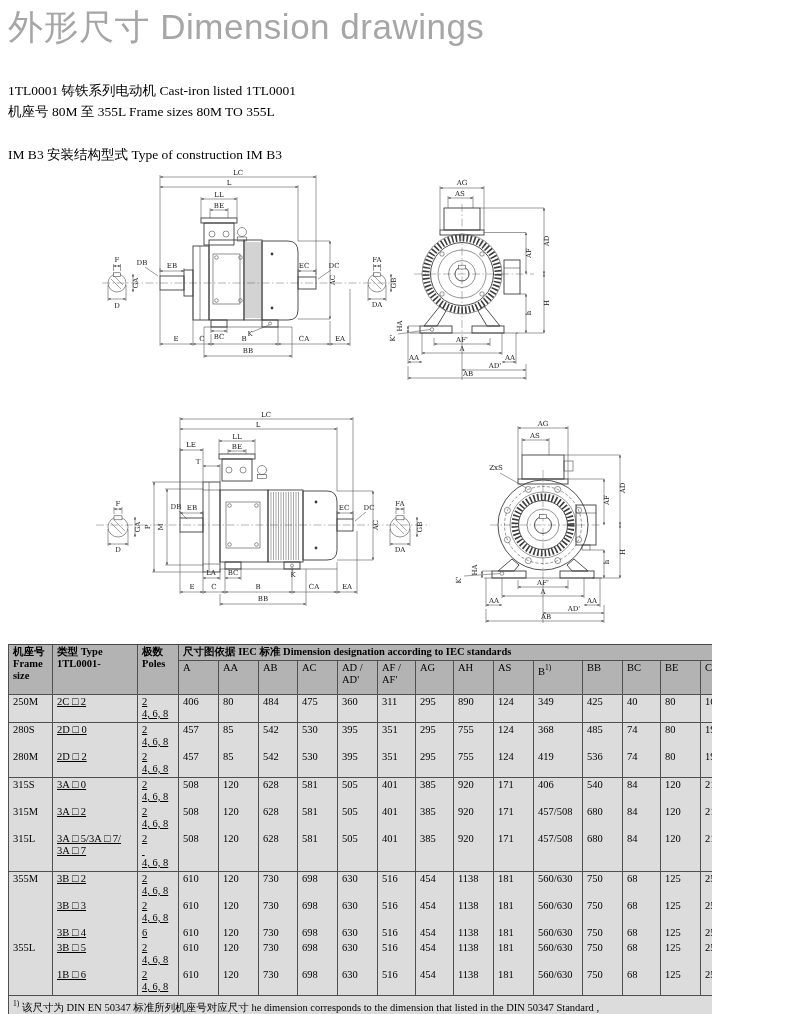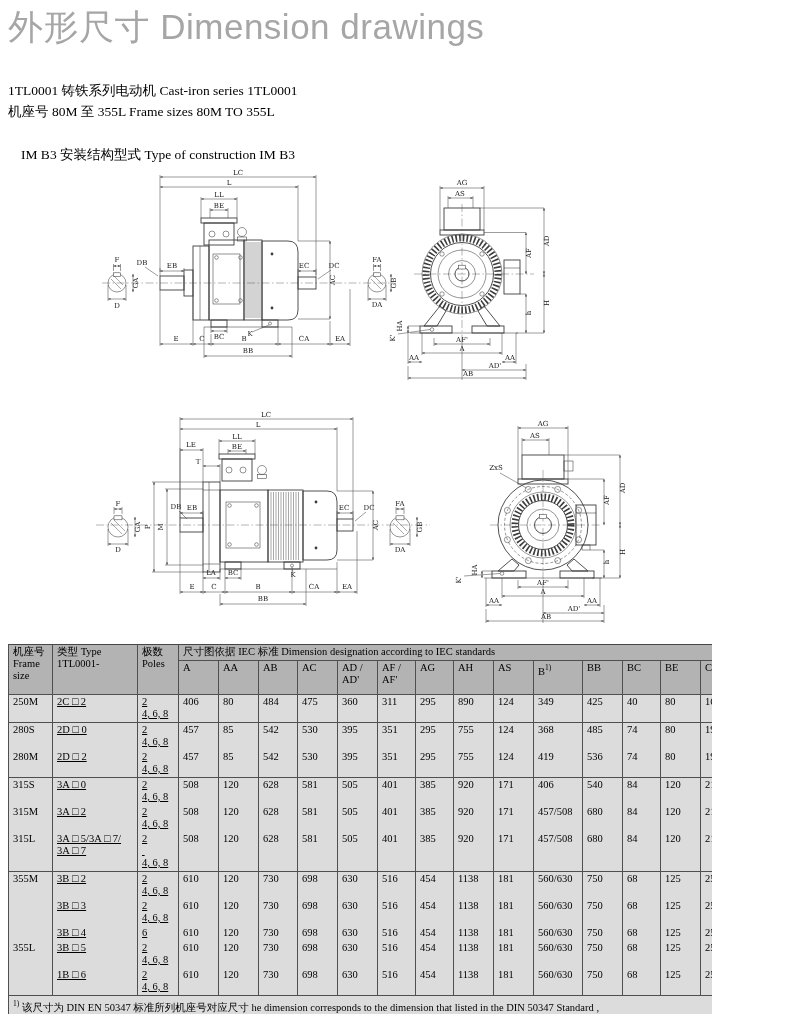--- a/index.html
+++ b/index.html
@@ -1,21 +1,21 @@
 <!DOCTYPE html>
 <html><head>
 <meta charset="utf-8">
 <style>
   html,body{margin:0;padding:0;}
   #page{position:relative;width:712px;height:1014px;background:#ffffff;overflow:hidden;
          font-family:"Liberation Serif",serif;color:#000;}
   .page-title{position:absolute;left:8px;top:4px;font-family:"Liberation Sans",sans-serif;
          font-size:35px;font-weight:400;color:#a6a6a6;letter-spacing:.5px;white-space:nowrap;}
   .intro{position:absolute;left:8px;top:80px;font-size:13.5px;line-height:21px;}
-  .sec-head{position:absolute;left:8px;font-size:13.5px;margin-left:13px;}
+  .sec-head{position:absolute;left:8px;font-size:13.5px;}
   #b3-head{top:146px;}
   #b35-head{top:384px;}
   .drawing{position:absolute;}
   #b3-svg{left:92px;top:168px;}
   #b35-svg{left:88px;top:410px;}
 
   
   svg .ol{fill:none;stroke:#3c3c3c;stroke-width:.9;}
   svg .tl{fill:none;stroke:#3c3c3c;stroke-width:.55;}
   svg .fin{stroke:#3c3c3c;stroke-width:.45;}
@@ -29,35 +29,35 @@
 
   
   table.dim{position:absolute;left:8px;top:644px;width:774px;border-collapse:collapse;
         table-layout:fixed;background:#dcdcdc;font-size:10.5px;line-height:12px;
         border:1.5px solid #464646;}
   table.dim th,table.dim td{border-left:1px solid #4f4f4f;border-right:1px solid #4f4f4f;
         padding:1px 3px 2px 4px;text-align:left;vertical-align:top;font-weight:normal;}
   table.dim thead th{background:#b3b3b3;}
   th.banner{text-align:center;border-bottom:1px solid #4f4f4f;padding:0 4px 1px 4px;}
   tr.letters th{border-bottom:1px solid #4f4f4f;height:30px;}
-  tr.hdr th{border-bottom:1px solid #4f4f4f;}
+  tr.hdr th{border-bottom:1px solid #4f4f4f;font-weight:bold;}
   tbody tr.group-start td{border-top:1.2px solid #4f4f4f;}
   tr.foot td{border-top:1.2px solid #4f4f4f;padding:2px 4px 9px 4px;}
   td .ln{min-height:12px;text-decoration:underline;}
   sup{font-size:7.5px;}
 </style>
 </head>
 <body>
 
 <div id="page">
 
   <div class="page-title">外形尺寸 Dimension drawings</div>
 
   <div class="intro">
-    <div>1TL0001 铸铁系列电动机 Cast-iron series 1TL0001</div>
+    <div>1TL0001 铸铁系列电动机 Cast-iron listed 1TL0001</div>
     <div>机座号 80M 至 355L  Frame sizes 80M TO 355L</div>
   </div>
 
   <div class="sec-head" id="b3-head">IM B3 安装结构型式 Type of construction IM B3</div>
 
   <svg id="b3-svg" class="drawing" width="600" height="214" viewBox="0 0 600 214">
     <defs>
       <marker id="ar1" viewBox="0 0 6 6" markerWidth="6" markerHeight="6" refX="5.2" refY="3" orient="auto-start-reverse">
         <path d="M0.6,1 L5.4,3 L0.6,5 Z" fill="#4c4c4c"></path>
       </marker>

